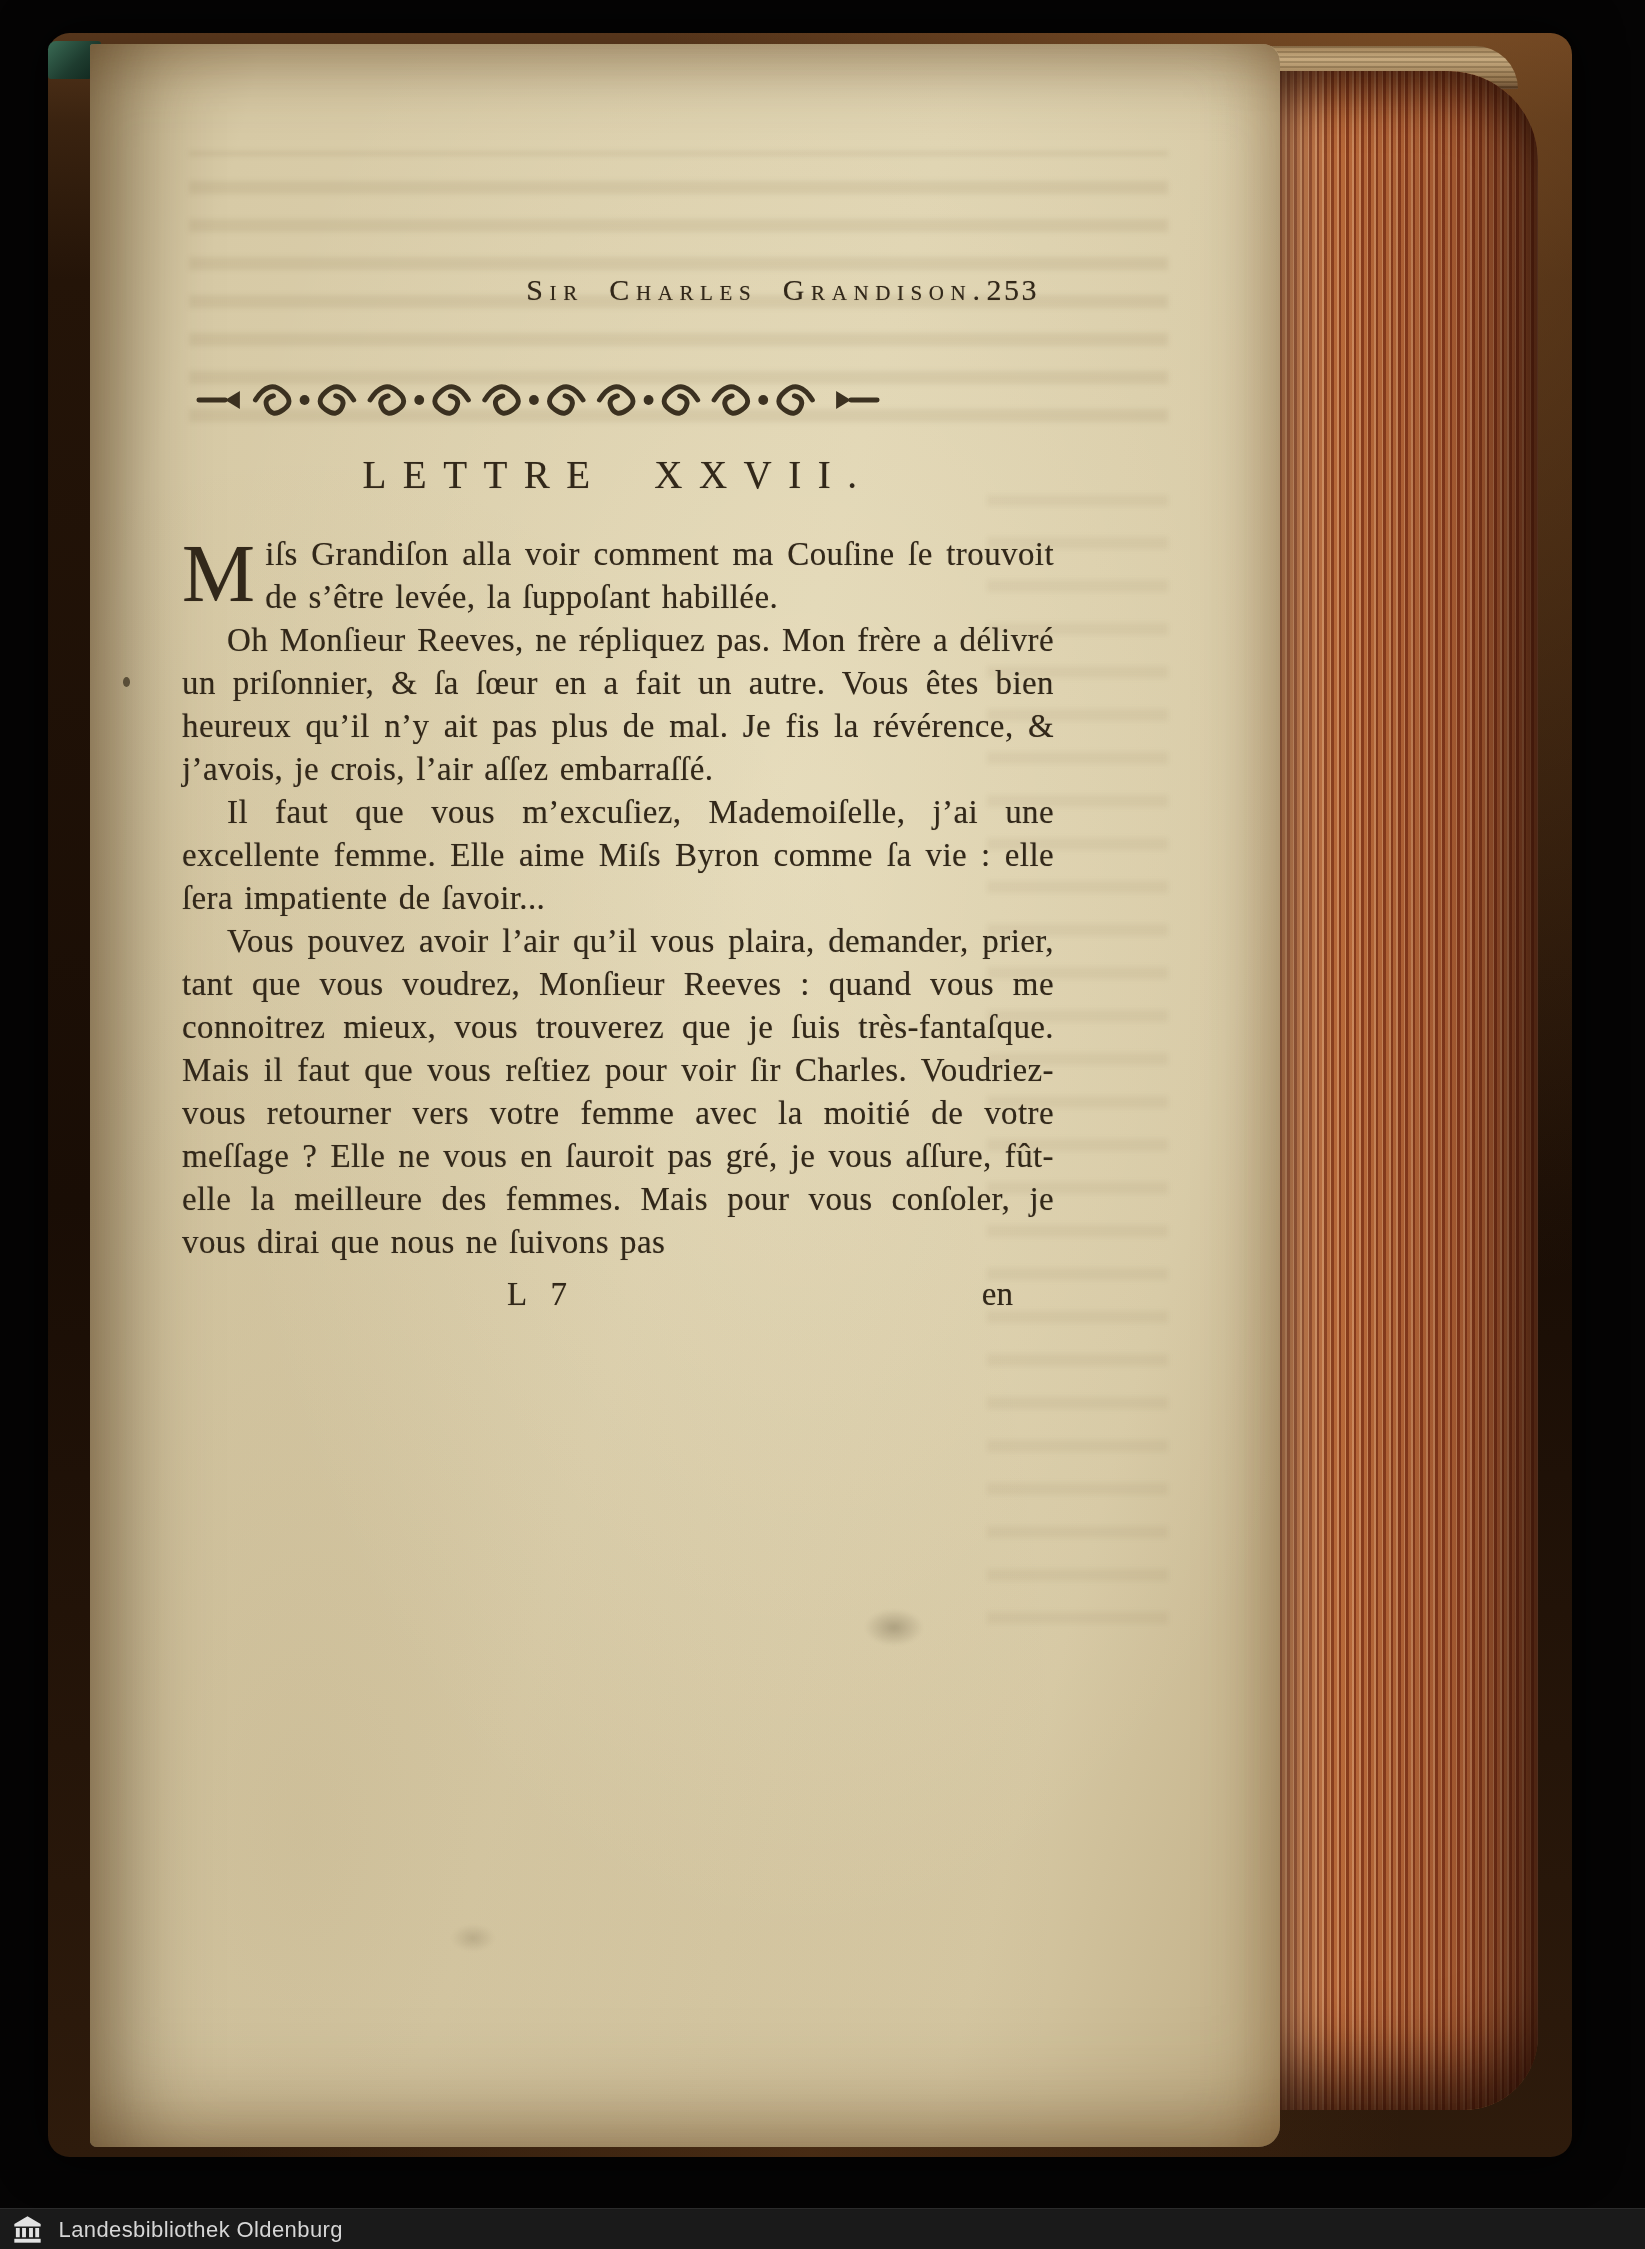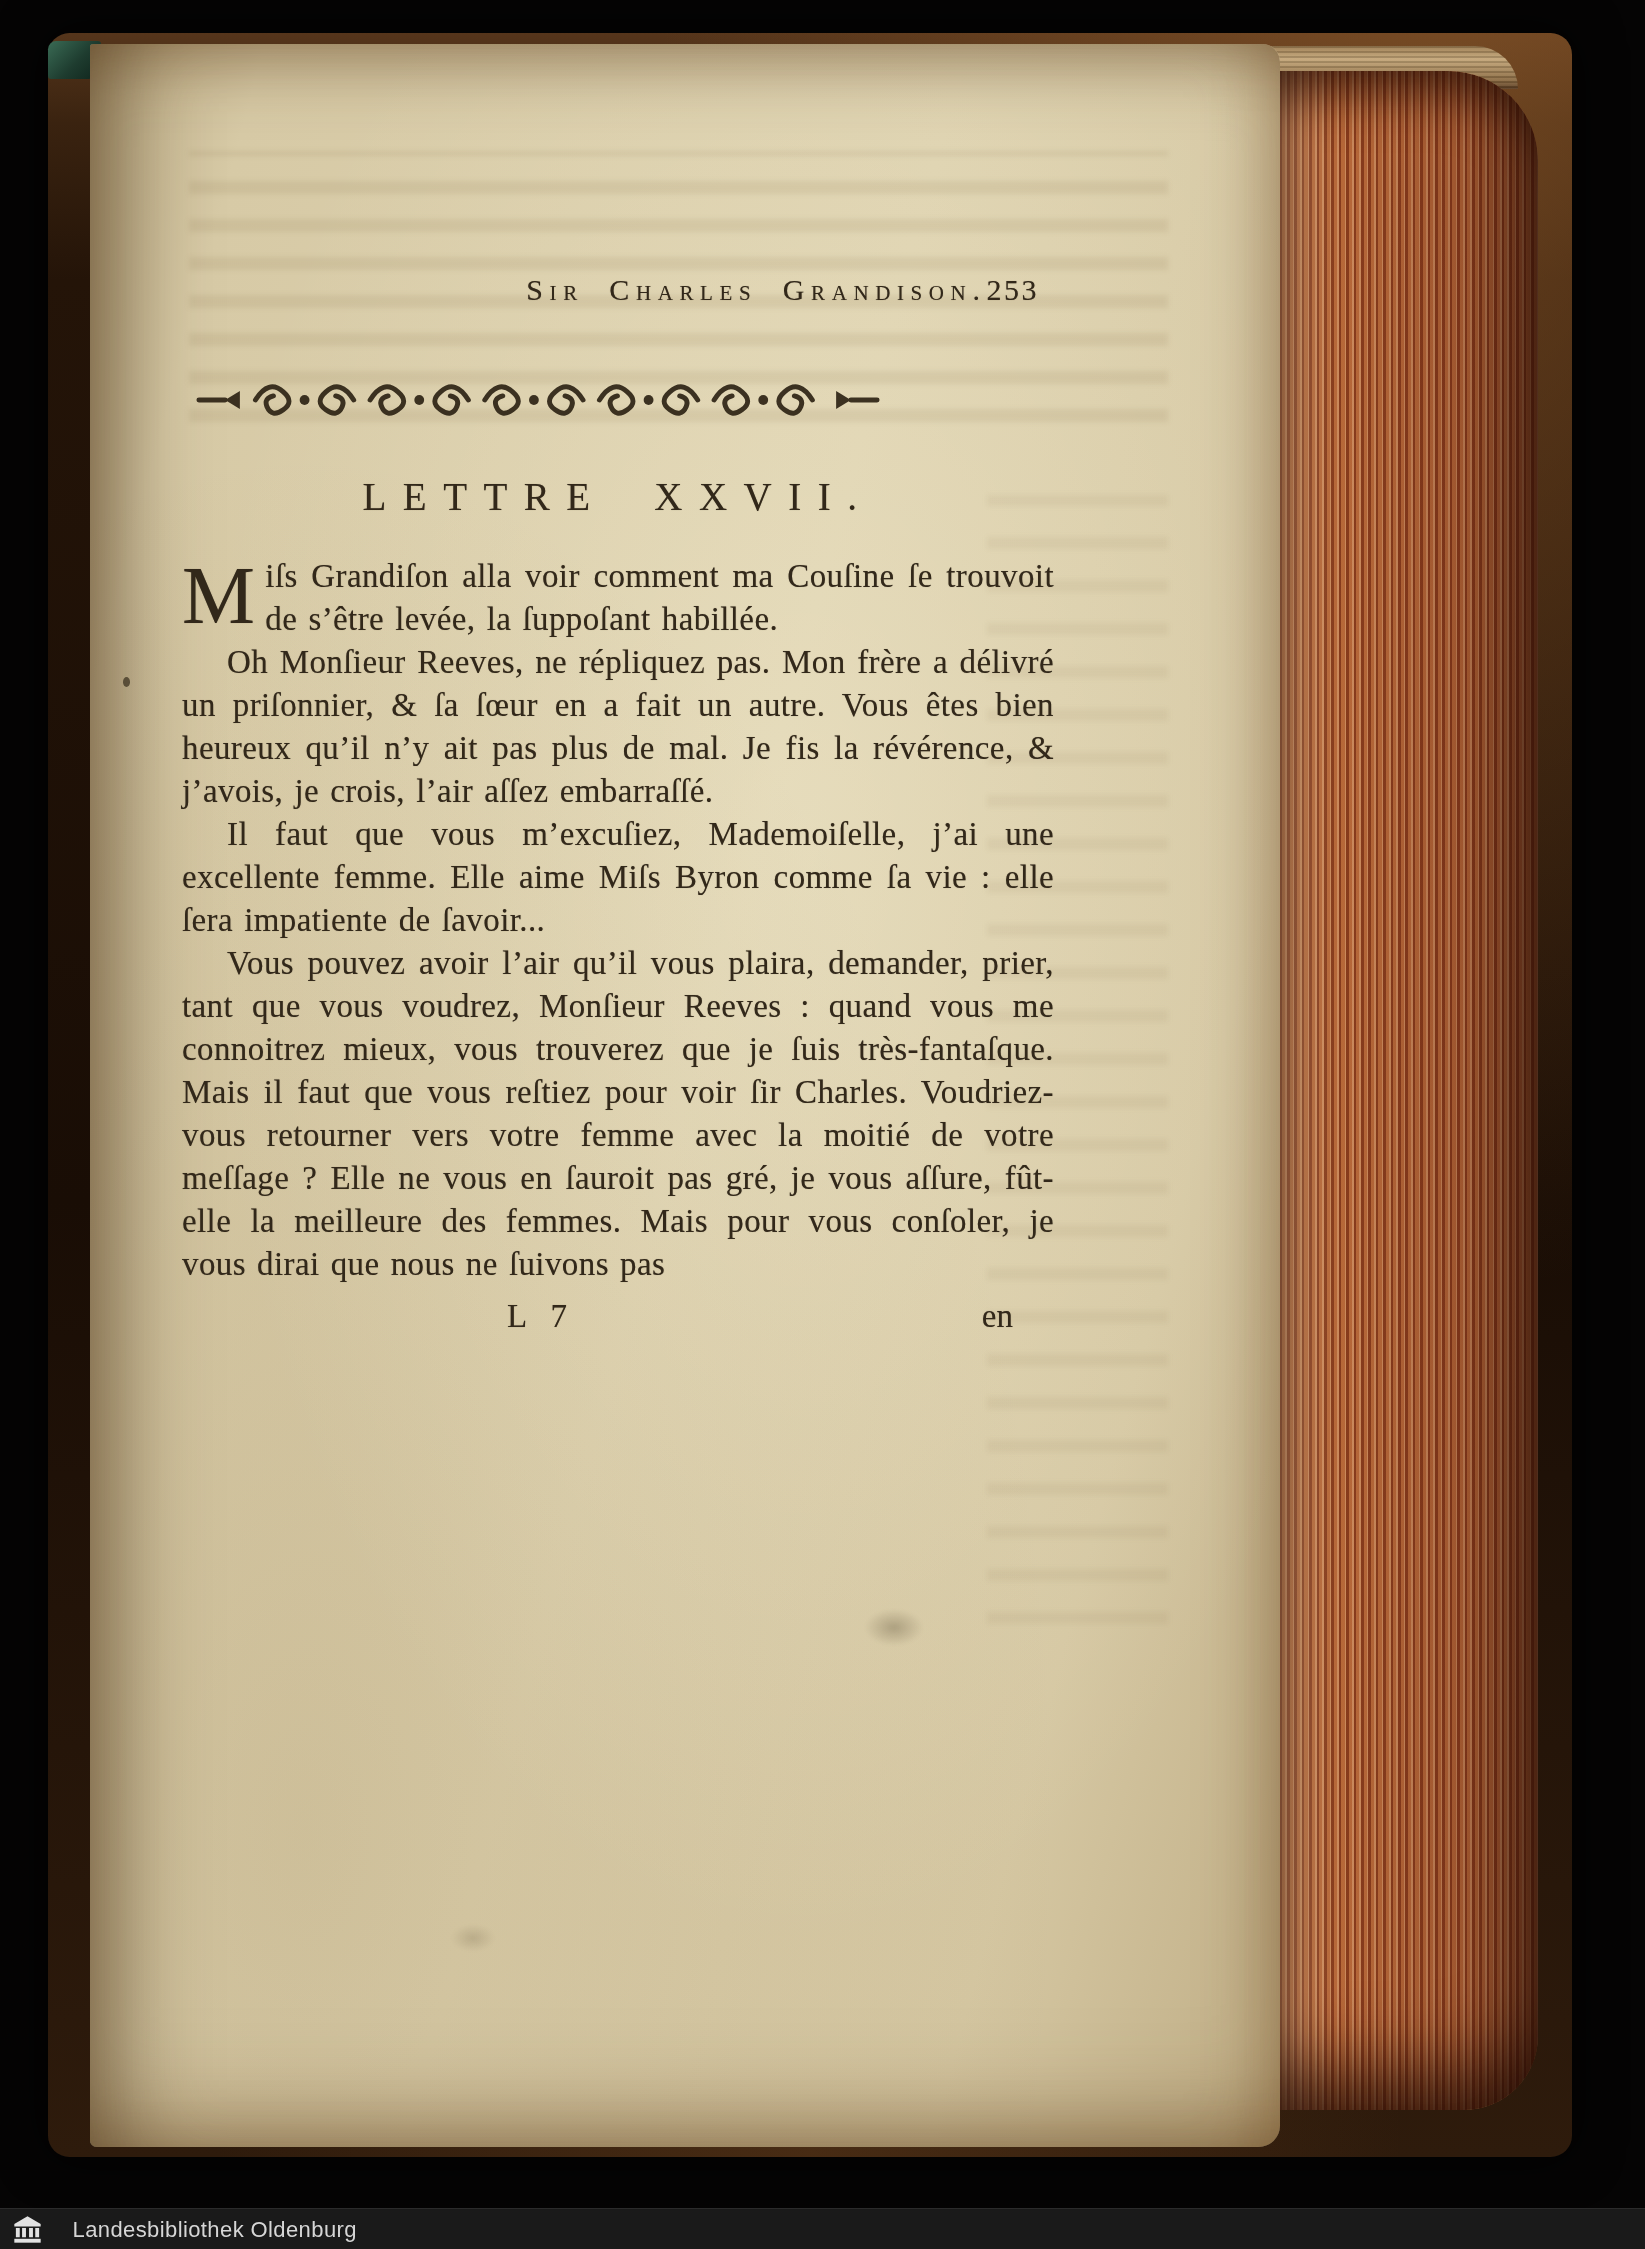--- a/index.html
+++ b/index.html
@@ -95,21 +95,21 @@
   }
   .head-title{
     font-variant:small-caps;
     letter-spacing:6.6px;word-spacing:11.5px;
   }
   .page-number{letter-spacing:2.5px;}
 
   .ornament{display:block;margin:69px 0 0 11.5px;}
 
   .letter-heading{
-    margin-top:50px;text-align:center;
+    margin-top:28px;text-align:center;
     font-size:39px;letter-spacing:16.5px;word-spacing:21.4px;
   }
   .subtitle{
     margin-top:28px;text-align:center;
     font-size:32px;letter-spacing:0.8px;
   }
 
   .body-text{
     margin-top:36px;
     font-size:33px;line-height:43px;
@@ -128,21 +128,21 @@
     display:flex;align-items:flex-end;
     margin-top:11.5px;font-size:33px;
   }
   .signature-mark{margin-left:325px;letter-spacing:8.2px;}
   .catchword{margin-left:auto;margin-right:41px;}
 
   
   .stamp-bar{
     position:absolute;left:0;top:2208px;width:1645px;height:42px;
     background:#1a1a1a;border-top:0.8px solid #2b2b2b;
-    display:flex;align-items:center;gap:30px;
+    display:flex;align-items:center;gap:16px;
     padding-left:11.5px;box-sizing:border-box;
     z-index:10;
     font-family:"Liberation Sans","DejaVu Sans",sans-serif;
   }
   .stamp-text{color:#d6d6d6;font-size:22px;letter-spacing:0.4px;}
 </style>
 </head>
 <body>
 
 <div class="scene">

